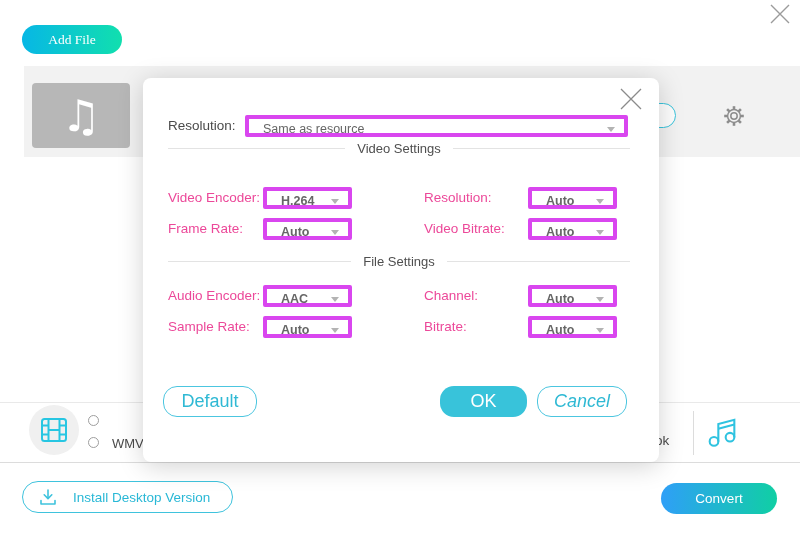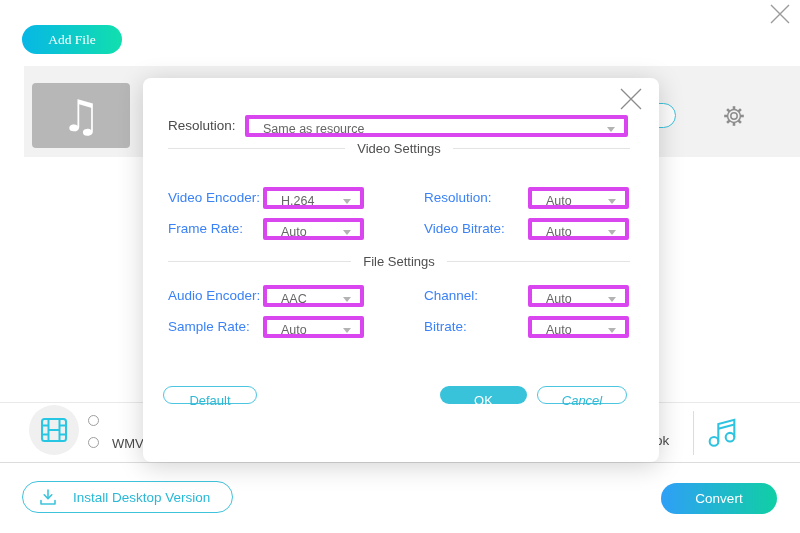--- a/index.html
+++ b/index.html
@@ -51,26 +51,26 @@
   .mselect{position:absolute;height:22px;box-sizing:border-box;border:4px solid #d946ef;
     border-radius:2px;background:#fff;cursor:pointer;}
   .mselect .val{display:block;line-height:20px;font-size:12.5px;color:#666;padding-left:14px;
     white-space:nowrap;overflow:hidden;}
   .caret{position:absolute;right:9px;top:8px;width:0;height:0;border-left:4px solid transparent;
     border-right:4px solid transparent;border-top:5px solid #b3b3b3;}
   .sect{position:absolute;left:25px;width:462px;height:17px;display:flex;align-items:center;
     gap:12px;color:#4f4f4f;font-size:13px;}
   .sect::before,.sect::after{content:"";flex:1;height:1px;background:#e3e3e3;}
   .frow{position:absolute;left:25px;width:466px;height:22px;}
-  .frow .flabel{position:absolute;left:0;font-size:13.5px;color:#3b82f6;line-height:22px;}
+  .frow .flabel{position:absolute;left:0;font-size:13.5px;color:#ec4899;line-height:22px;}
   .frow .flabel.l2{left:256px;}
-  .frow .mselect{width:101px;top:0;}
+  .frow .mselect{width:89px;top:0;font-weight:bold;}
   .frow .s1{left:95px;} .frow .s2{left:360px;}
-  .pill{position:absolute;top:308px;height:18px;border-radius:14px;box-sizing:border-box;
-    font-size:13px;font-family:"Liberation Sans", sans-serif;cursor:pointer;}
+  .pill{position:absolute;top:308px;height:31px;border-radius:14px;box-sizing:border-box;
+    font-size:18px;font-family:"Liberation Sans", sans-serif;cursor:pointer;}
   .pill.outline{background:#fff;border:1px solid #4cc6e0;color:#2fb9d4;line-height:25px;text-align:center;}
   .pill.fill{background:#38c3da;border:none;color:#fff;line-height:27px;text-align:center;}
   svg{display:block;}
 </style>
 </head>
 <body>
 
 <div id="app">
 
   <button class="add-file-btn">Add File</button>

